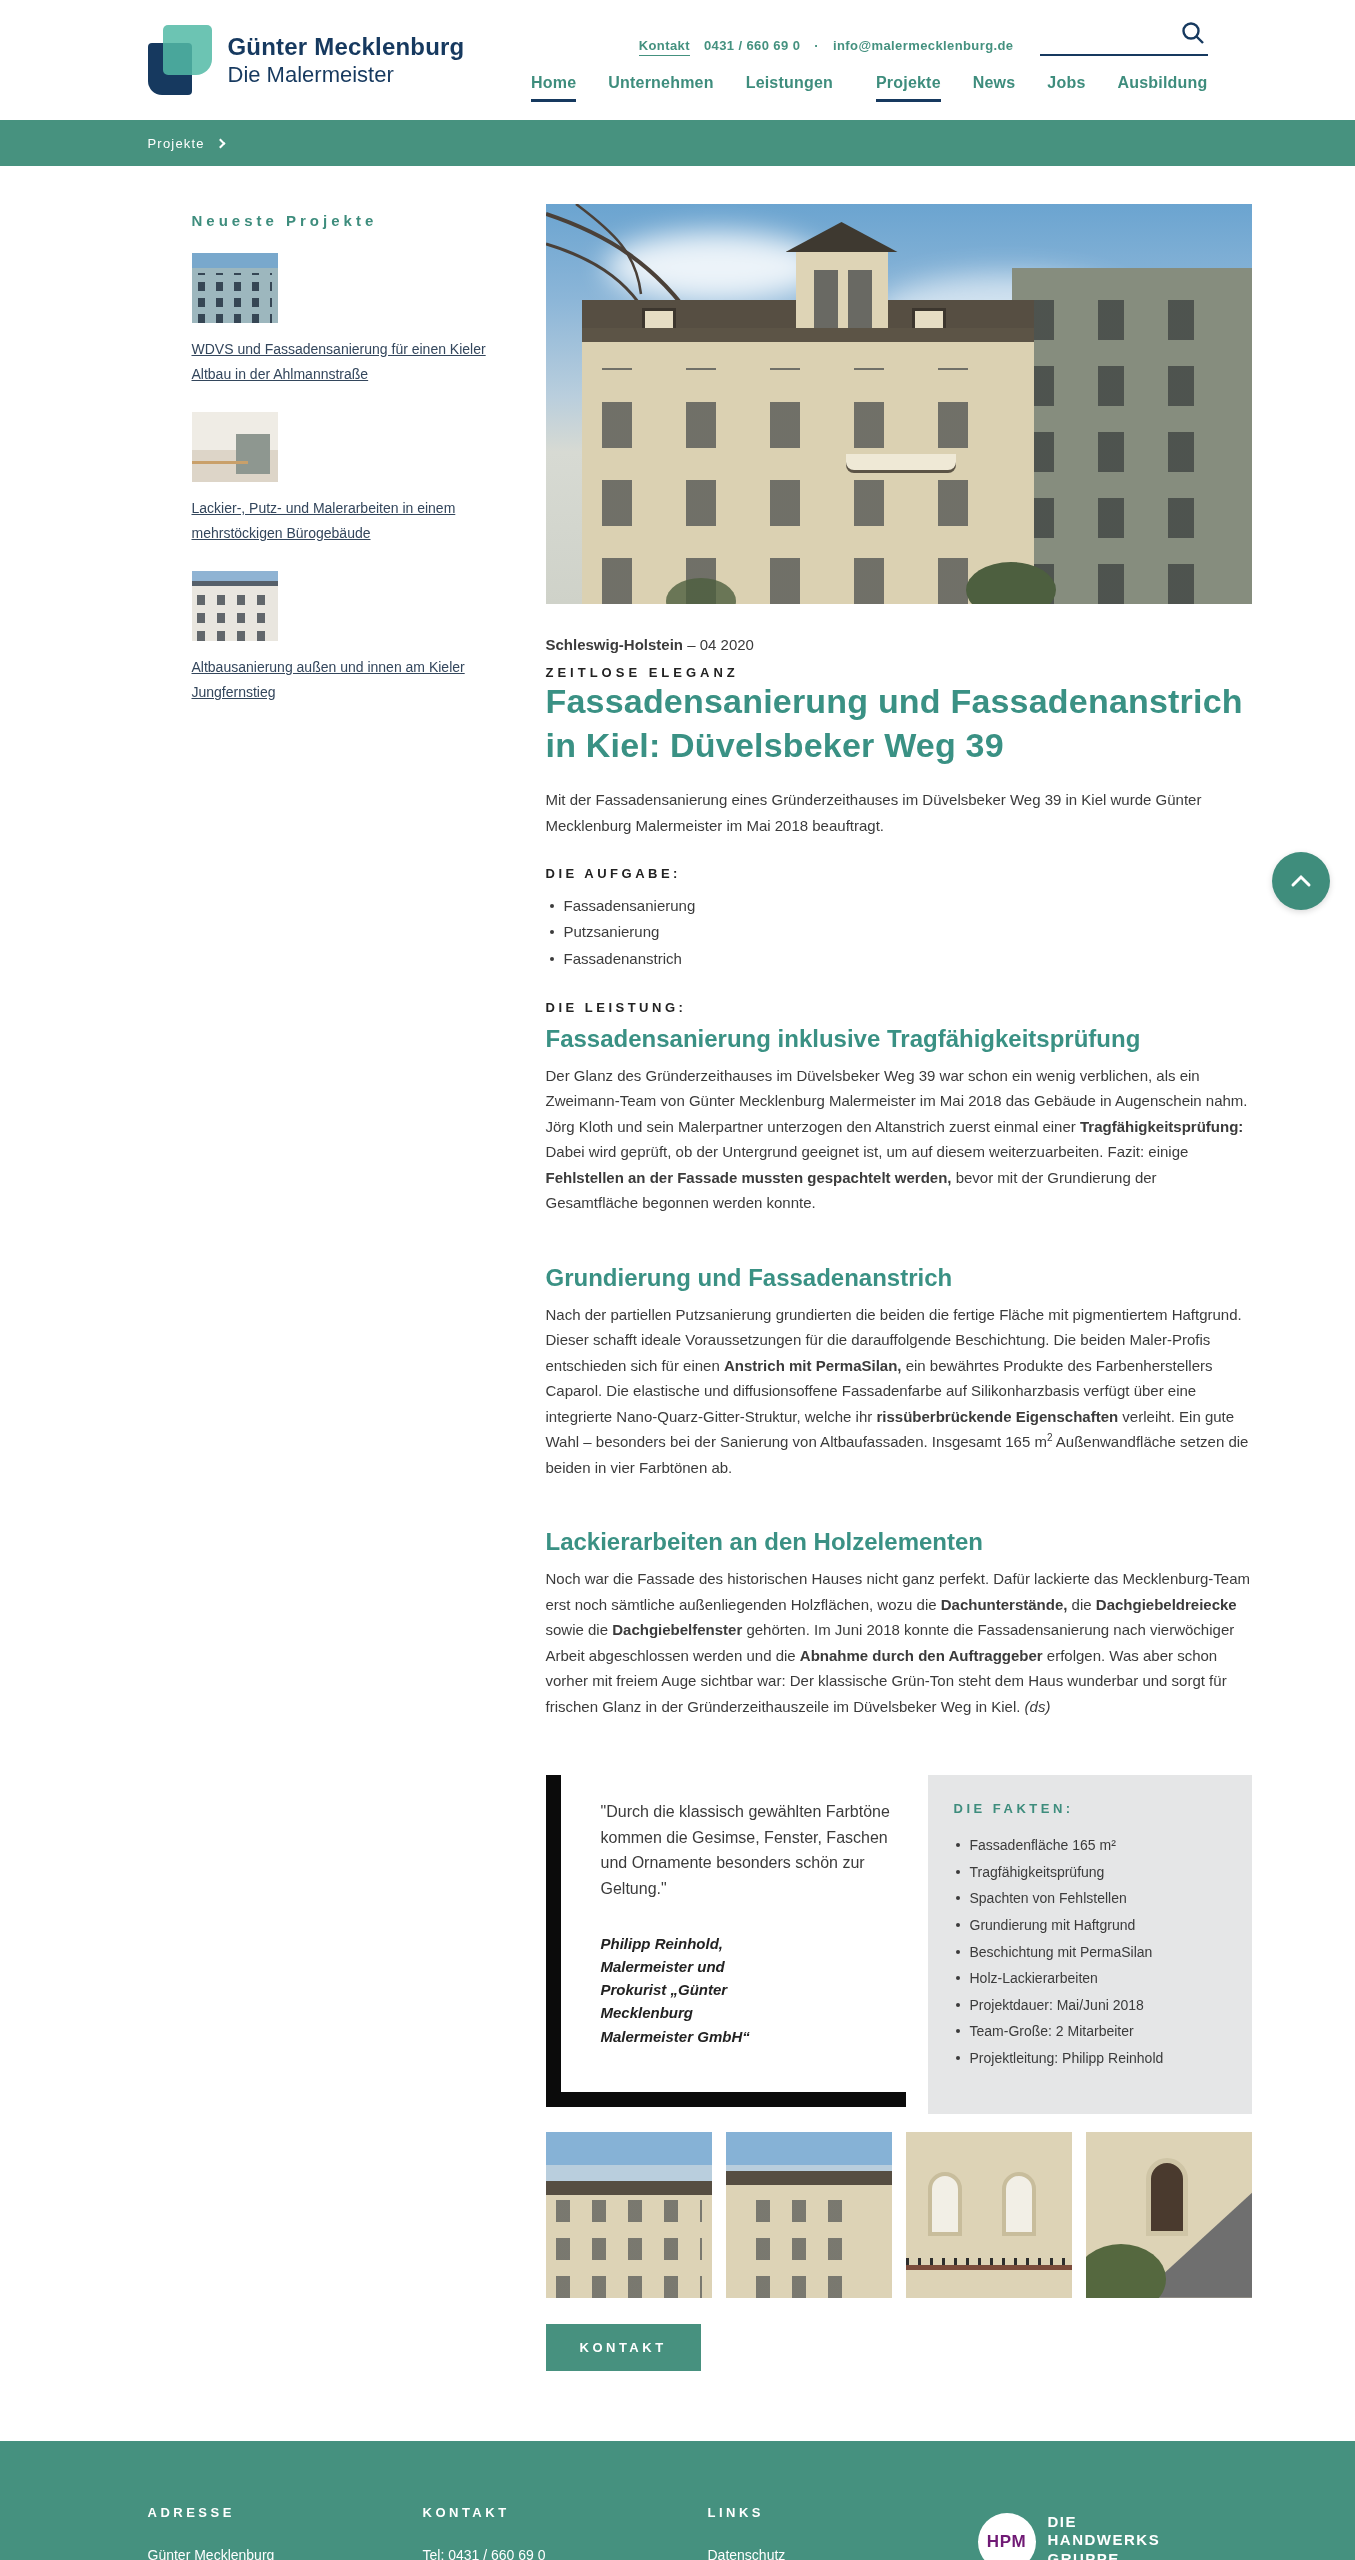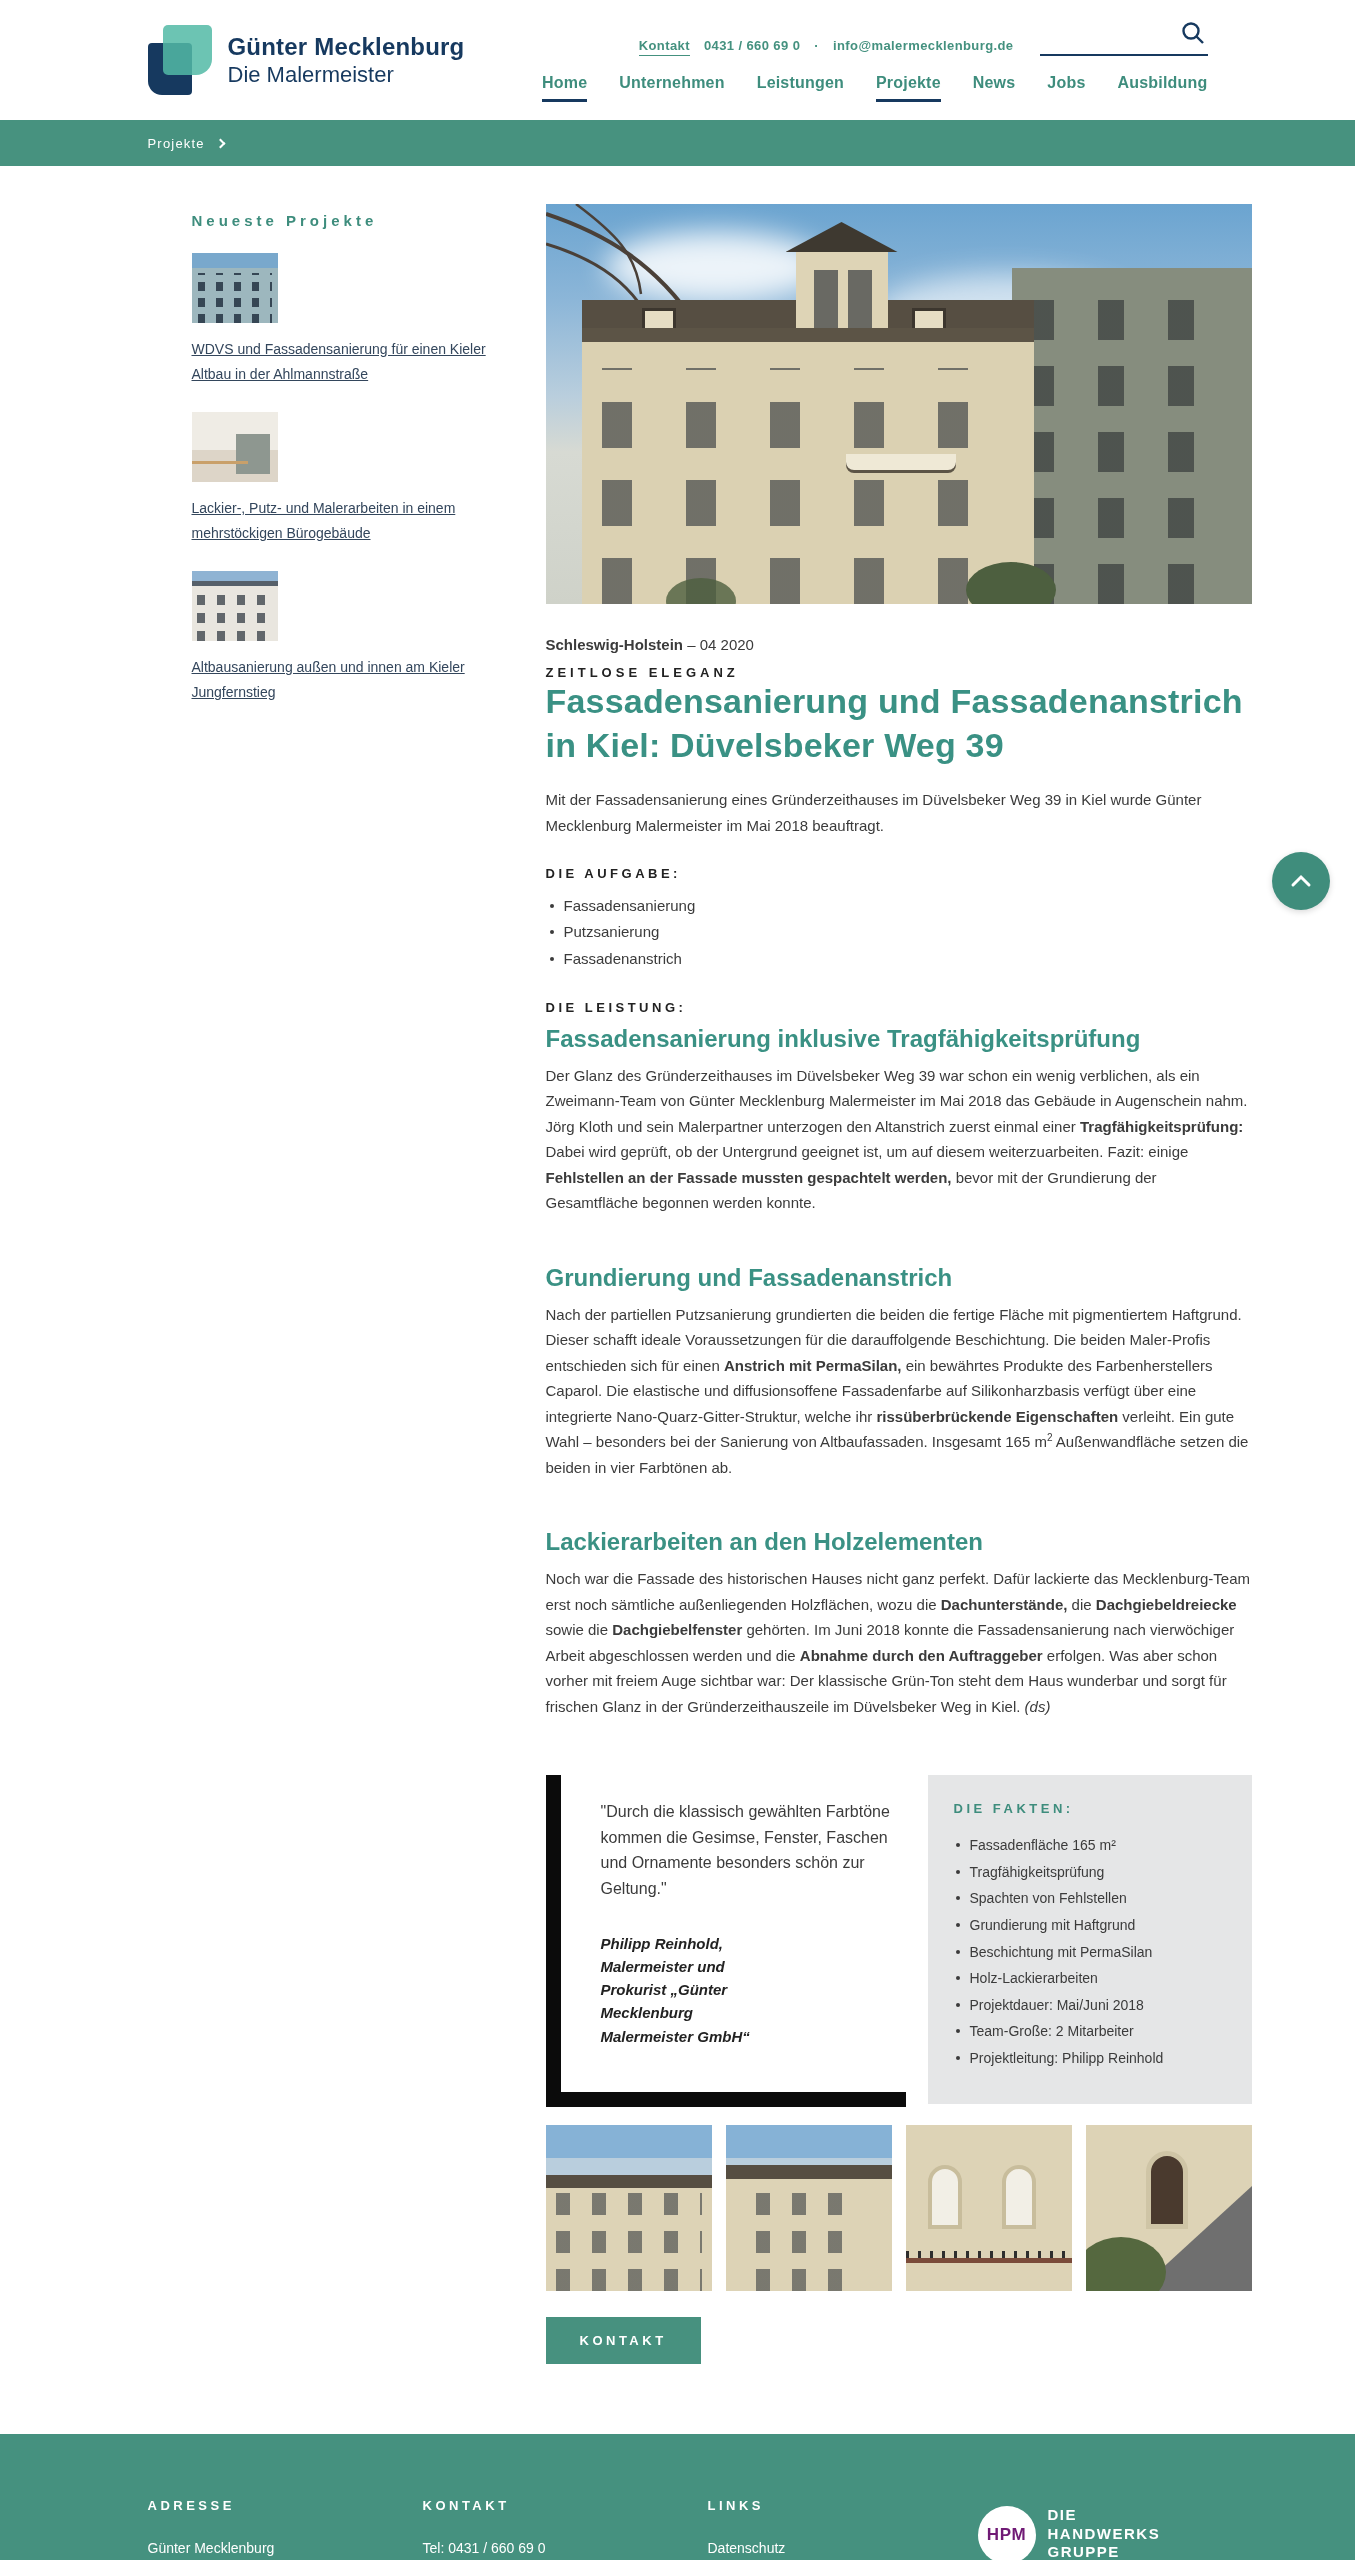--- a/index.html
+++ b/index.html
@@ -23,21 +23,21 @@
   .header-right { display:flex; flex-direction:column; align-items:flex-end; gap:18px; padding-top:6px; }
   .utility-row { display:flex; align-items:flex-end; gap:26px; }
   .utility-links { display:flex; align-items:baseline; gap:14px; font-size:13px; font-weight:700; color:#44917f; letter-spacing:0.4px; }
   .utility-links a { color:#44917f; text-decoration:none; }
   .utility-links .kontakt { border-bottom:1px solid #44917f; padding-bottom:2px; }
   .search { position:relative; width:168px; border-bottom:2px solid #16395f; height:32px; display:flex; align-items:center; }
   .search input { border:none; outline:none; background:transparent; width:134px; height:26px; font-size:14px; color:#16395f; }
   .search .mag { position:absolute; right:2px; bottom:4px; }
   .nav { display:flex; gap:32px; }
   .nav a { font-size:16px; font-weight:700; color:#3e8d7d; text-decoration:none; padding-bottom:7px; border-bottom:3px solid transparent; letter-spacing:0.2px; }
-  .nav a.active { border-bottom-color:#16395f; }
+  .nav a.active { border-bottom-color:#16395f;margin-left:11px; }
 
   
   .breadcrumb-bar { background:#47927f; height:46px; }
   .breadcrumb-bar .container { height:46px; display:flex; align-items:center; }
   .breadcrumb { display:flex; align-items:center; gap:12px; color:#ffffff; font-size:13px; letter-spacing:1.2px; }
   .crumb-chevron { width:7px; height:7px; border-right:2px solid #fff; border-top:2px solid #fff; transform:rotate(45deg); display:inline-block; }
 
   
   .content { padding-top:38px; padding-bottom:70px; }
   .content .container { display:flex; gap:54px; }
@@ -106,21 +106,21 @@
   ul.plain li::before { content:""; position:absolute; left:4px; top:11px; width:4px; height:4px; border-radius:50%; background:#3b3b3b; }
   h2.section-h { margin-top:10px; font-size:24px; font-weight:700; color:#3a9184; }
   h2.mt { margin-top:48px; }
   p.body { margin-top:10px; font-size:15px; line-height:1.7; }
 
   
   .qf-row { margin-top:56px; display:flex; gap:22px; align-items:flex-start; }
   .quote-block { width:360px; flex:none; border-left:15px solid #0b0b0b; border-bottom:15px solid #0b0b0b; padding:24px 14px 44px 40px; }
   .quote-text { font-size:16px; line-height:1.6; color:#3b3b3b; }
   .quote-attr { margin-top:30px; max-width:185px; font-size:15px; line-height:1.55; font-weight:700; font-style:italic; color:#222; }
-  .facts-box { width:324px; flex:none; background:#e5e6e7; padding:26px 26px 32px 26px; }
+  .facts-box { width:324px; flex:none; background:#e5e6e7; padding:26px 26px 42px 26px; }
   .facts-title { color:#3e8d7d; font-size:13px; font-weight:700; letter-spacing:3.5px; }
   .facts-box ul { margin-top:16px; list-style:none; }
   .facts-box li { font-size:14px; line-height:1.9; padding-left:16px; position:relative; color:#3b3b3b; }
   .facts-box li::before { content:""; position:absolute; left:2px; top:11px; width:4px; height:4px; border-radius:50%; background:#3b3b3b; }
 
   
   .gallery { margin-top:18px; display:flex; gap:14px; }
   .g-item { width:166px; height:166px; position:relative; overflow:hidden; flex:none; cursor:pointer; }
   .g-sky { background:linear-gradient(180deg,#86b2d6 0 20%, #b9cedd 20% 30%, #ddd3b6 30% 100%); }
   .g-item .g-roof { position:absolute; left:0; right:0; top:30%; height:14px; background:#564e42; }

